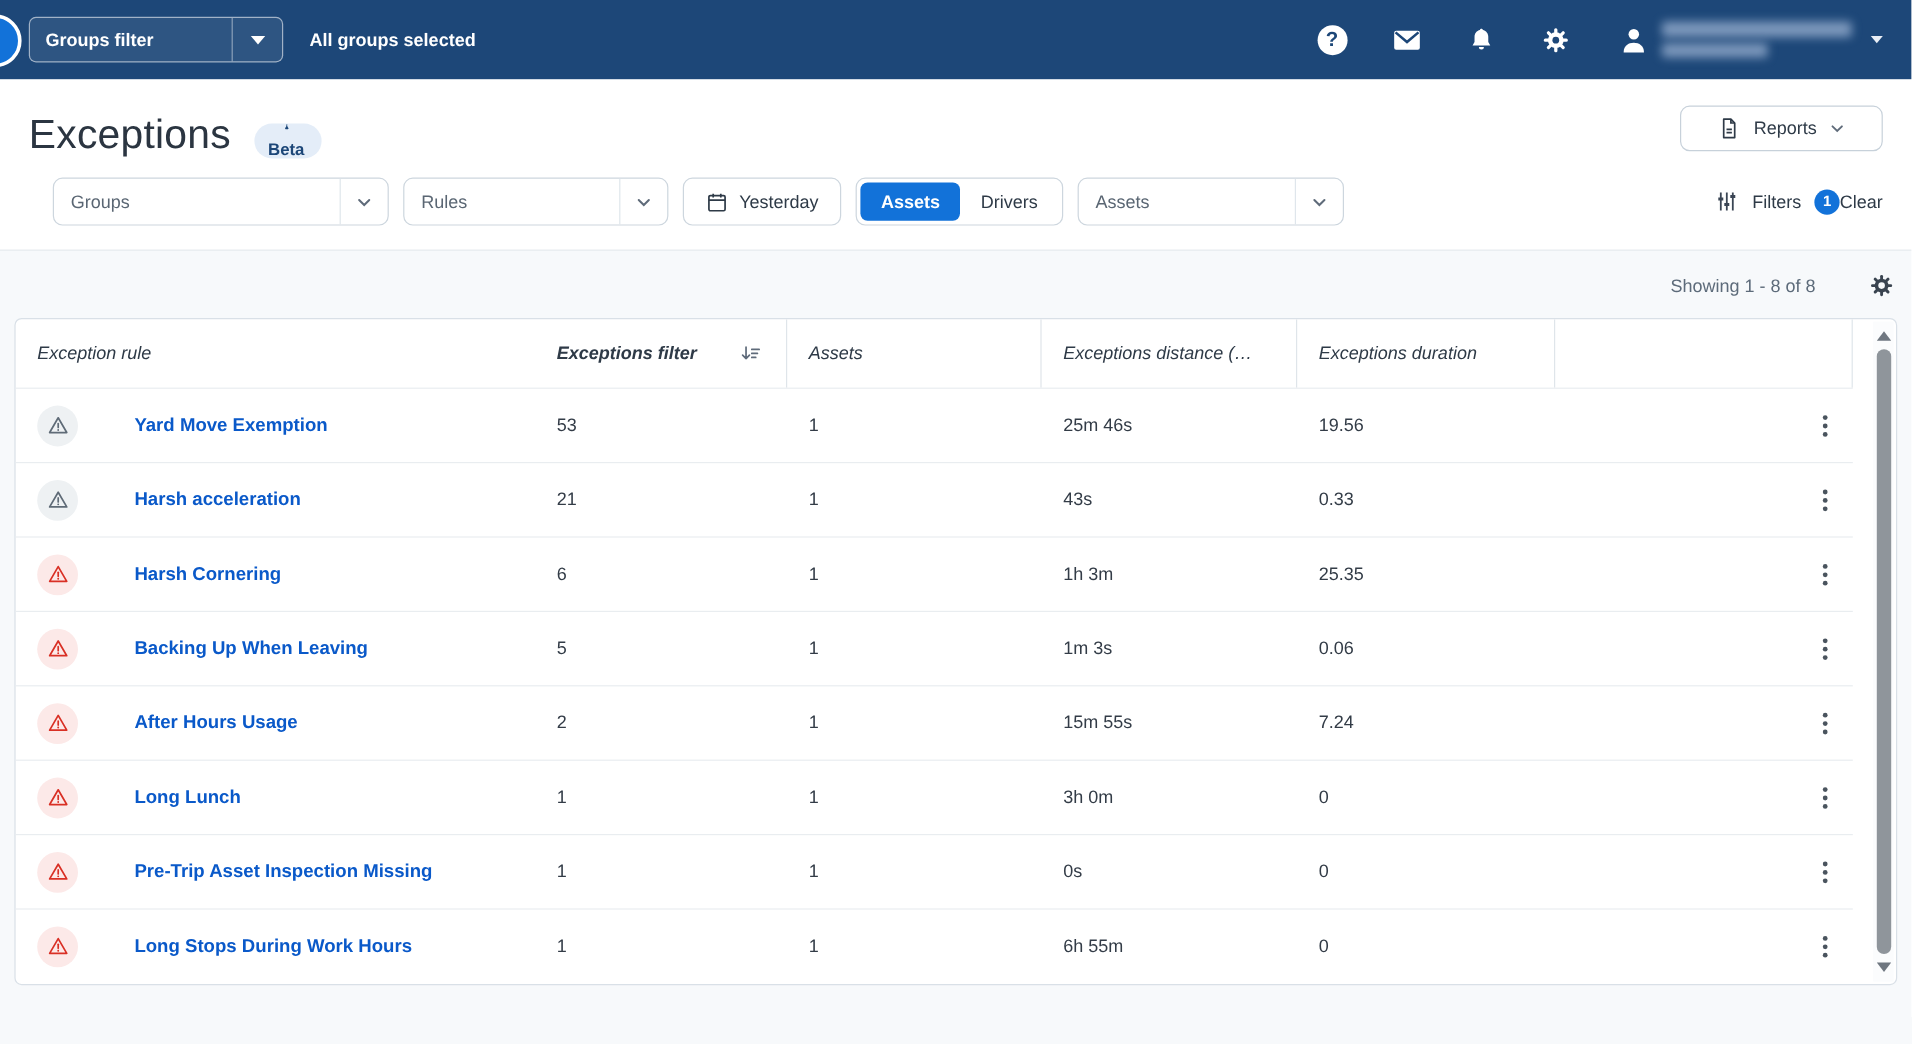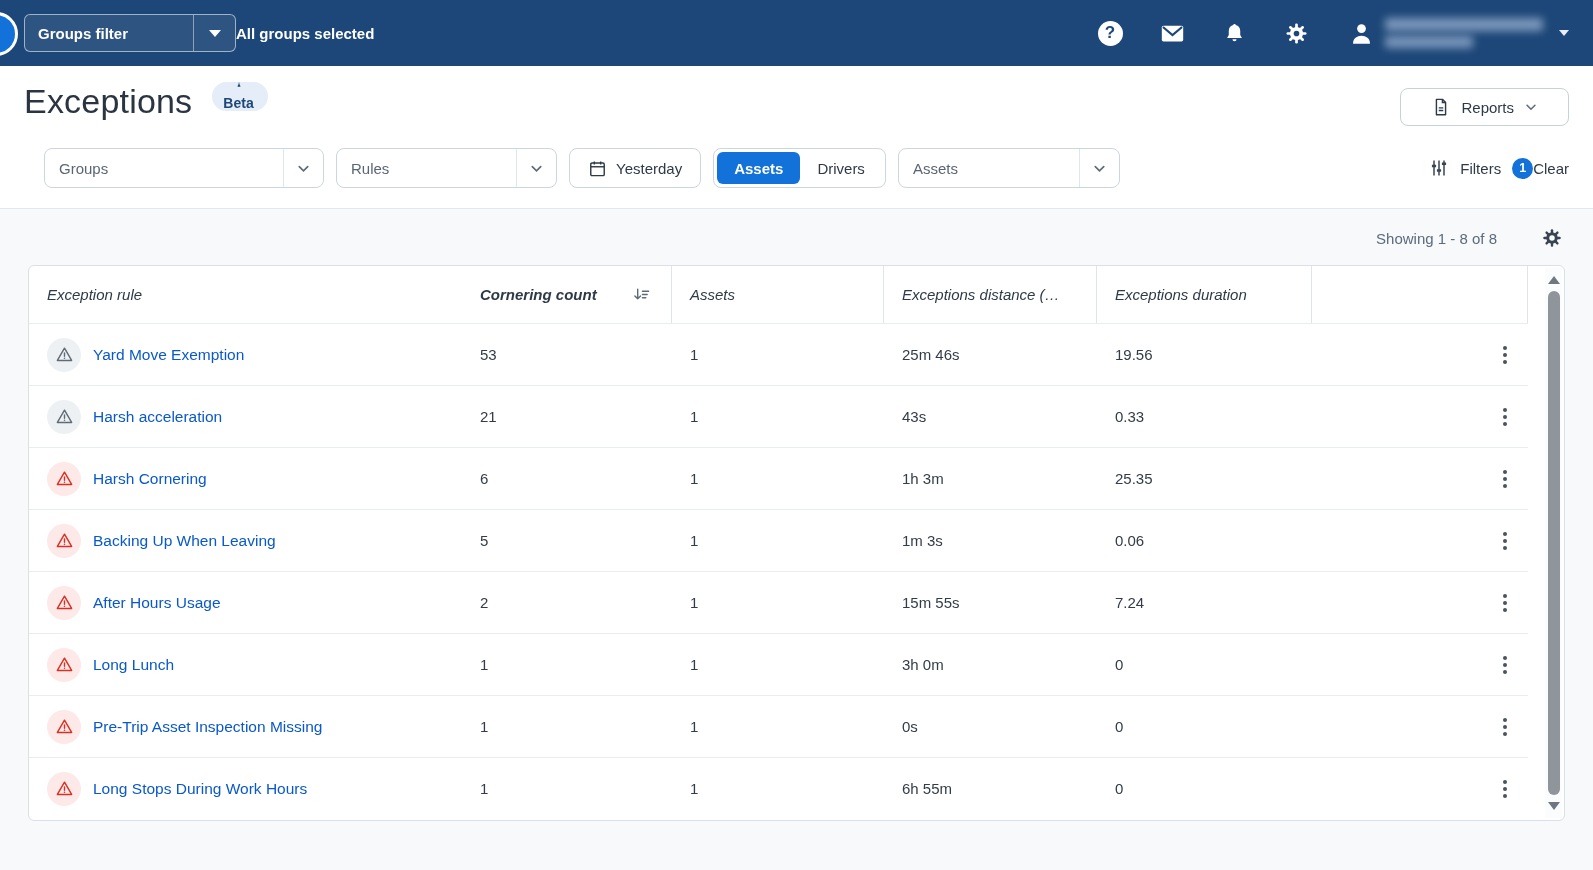--- a/index.html
+++ b/index.html
@@ -25,34 +25,34 @@
 
   
   .topbar{height:66px;background:var(--topbar-bg);display:flex;align-items:center;padding:0 24px;position:relative;}
   .nav-circle{position:absolute;left:-26px;top:12px;width:44px;height:44px;border-radius:50%;
     background:var(--accent);border:3px solid #fff;}
   .gf-field{width:212px;height:38px;border:1px solid rgba(255,255,255,.55);background:rgba(255,255,255,.08);
     border-radius:6px;display:flex;align-items:center;color:#fff;font-size:15px;font-weight:600;}
   .gf-label{flex:1;padding-left:13px;}
   .gf-caret{width:42px;height:100%;border-left:1px solid rgba(255,255,255,.45);display:flex;align-items:center;justify-content:center;}
   .tri-down{width:0;height:0;border-left:6px solid transparent;border-right:6px solid transparent;border-top:7px solid #fff;}
-  .allgroups{color:#fff;font-size:15px;font-weight:600;}
+  .allgroups{color:#fff;font-size:15px;font-weight:600;margin-left:22px;}
   .topbar-right{margin-left:auto;display:flex;align-items:center;gap:34px;}
   .tb-icon{width:28px;height:28px;display:flex;align-items:center;justify-content:center;cursor:pointer;}
   .help-circle{width:25px;height:25px;border-radius:50%;background:#fff;color:var(--topbar-bg);
     font-weight:700;font-size:17px;display:flex;align-items:center;justify-content:center;}
   .user-cluster{display:flex;align-items:center;gap:10px;margin-left:4px;}
   .redact-lines{display:flex;flex-direction:column;gap:5px;}
   .redact{filter:blur(4px);background:rgba(175,195,225,.65);border-radius:2px;}
   .redact.l1{width:158px;height:13px;}
   .redact.l2{width:88px;height:12px;}
   .user-caret{width:0;height:0;border-left:5px solid transparent;border-right:5px solid transparent;border-top:6px solid #e8eef6;margin-left:6px;}
 
   
-  .page-head{display:flex;align-items:flex-start;padding:16px 24px 0;height:66px;position:relative;}
+  .page-head{display:flex;align-items:flex-end;padding:16px 24px 0;height:66px;position:relative;}
   .page-title{font-size:34px;color:#2b3541;font-weight:400;letter-spacing:.2px;}
   .beta-badge{margin-left:20px;height:29px;border-radius:15px;background:var(--beta-bg);color:var(--beta-text);
     display:flex;align-items:center;gap:7px;padding:0 14px 0 11px;font-size:14px;font-weight:600;flex-direction:column;}
   .reports-btn{position:absolute;right:24px;top:22px;height:38px;border:1px solid #c7d1da;border-radius:8px;
     background:#fff;display:flex;align-items:center;gap:10px;padding:0 30px;font-size:15px;color:var(--text-primary);cursor:pointer;}
 
   
   .filter-row{display:flex;align-items:center;gap:12px;padding:0 24px;margin-top:16px;height:40px;}
   .select{height:40px;border:1px solid var(--control-border);border-radius:8px;background:#fff;display:flex;
     align-items:center;font-size:15px;color:#5a6673;cursor:pointer;}
@@ -69,41 +69,41 @@
     border-radius:6px;cursor:pointer;}
   .seg.selected{background:var(--accent);color:#fff;font-weight:600;}
   .filter-right{margin-left:auto;display:flex;align-items:center;}
   .filters-btn{display:flex;align-items:center;gap:11px;cursor:pointer;font-size:15px;color:var(--text-primary);}
   .count-badge{width:21px;height:21px;border-radius:50%;background:var(--accent);color:#fff;font-size:12.5px;
     display:flex;align-items:center;justify-content:center;font-weight:600;}
   .clear-btn{font-size:15px;color:var(--text-primary);cursor:pointer;}
   .head-divider{border-bottom:1px solid #e2e7ec;margin-top:20px;}
 
   
-  .results{background:var(--page-bg);height:662px;padding:0 28px;}
+  .results{background:var(--page-bg);height:662px;padding:0 12px;}
   .showing-row{display:flex;align-items:center;justify-content:flex-end;gap:44px;padding:14px 2px 0;height:44px;}
   .showing-text{font-size:15px;color:var(--text-secondary);}
   .gear-btn{cursor:pointer;display:flex;align-items:center;}
 
   
   .card{margin-top:12px;background:#fff;border:1px solid var(--card-border);border-radius:6px;height:556px;
     position:relative;padding-right:36px;overflow:hidden;}
   .tgrid{display:grid;grid-template-columns:433px 210px 212px 213px 215px 1fr;}
   .thead{height:57px;font-style:italic;}
   .th{display:flex;align-items:center;padding-left:18px;font-size:15px;color:var(--text-primary);}
   .th.bordered{border-right:1px solid #dfe5ea;}
   .th .sort-ic{margin-left:auto;margin-right:20px;}
   .th.count-h{font-weight:700;}
   .trow{height:62px;border-top:1px solid var(--row-border);}
   .td{display:flex;align-items:center;padding-left:18px;font-size:15px;color:#333c47;}
   .td.rule-cell{gap:12px;}
   .rowicon{width:34px;height:34px;border-radius:50%;flex:none;display:flex;align-items:center;justify-content:center;}
   .rowicon.gray{background:var(--neutral-icon-bg);color:var(--neutral-icon);}
   .rowicon.red{background:var(--alert-red-bg);color:var(--alert-red);}
-  .rule-link{color:var(--link);font-weight:400;font-size:15.5px;cursor:pointer;}
+  .rule-link{color:var(--link);font-weight:700;font-size:15.5px;cursor:pointer;margin-left:35px;}
   .td.actions{justify-content:flex-end;padding-right:8px;}
   .kebab{width:30px;height:30px;display:flex;flex-direction:column;align-items:center;justify-content:center;gap:3px;cursor:pointer;}
   .kebab i{width:4px;height:4px;border-radius:50%;background:#4a545e;}
 
   
   .vscroll{position:absolute;top:2px;bottom:2px;right:2px;width:17px;display:flex;flex-direction:column;
     align-items:center;background:#fbfcfd;}
   .sb-arrow{width:0;height:0;border-left:6px solid transparent;border-right:6px solid transparent;}
   .sb-up{border-bottom:8px solid #6f7780;margin-top:8px;}
   .sb-down{border-top:8px solid #6f7780;margin-bottom:8px;}
@@ -254,21 +254,21 @@
     </span>
   </div>
 
   <div class="card">
 
     <div class="tgrid thead">
       <div class="th">
           <span>Exception rule</span>
         </div>
       <div class="th bordered count-h">
-        <span>Cornering count</span>
+        <span>Exceptions filter</span>
         <svg class="sort-ic" viewBox="0 0 20 20" width="19" height="19">
             <path d="M6 4.5v10M6 14.5l-3-3M6 14.5l3-3" stroke="#5f6b7a" stroke-width="1.5" fill="none" stroke-linecap="round" stroke-linejoin="round"></path>
             <path d="M11 6.5h6.5M11 10h5M11 13.5h3.5" stroke="#5f6b7a" stroke-width="1.5" stroke-linecap="round"></path>
           </svg>
       </div>
       <div class="th bordered">
           <span>Assets</span>
         </div>
       <div class="th bordered">
           <span>Exceptions distance (…</span>

